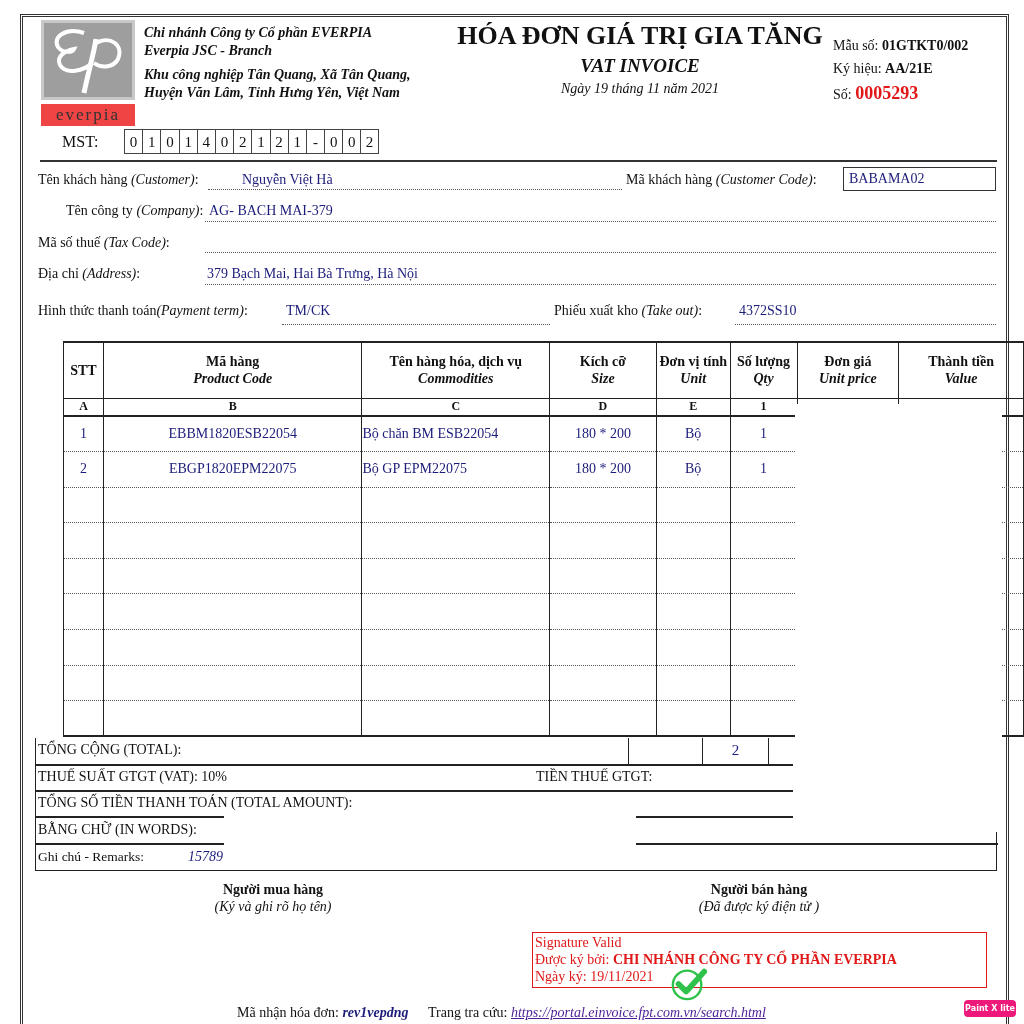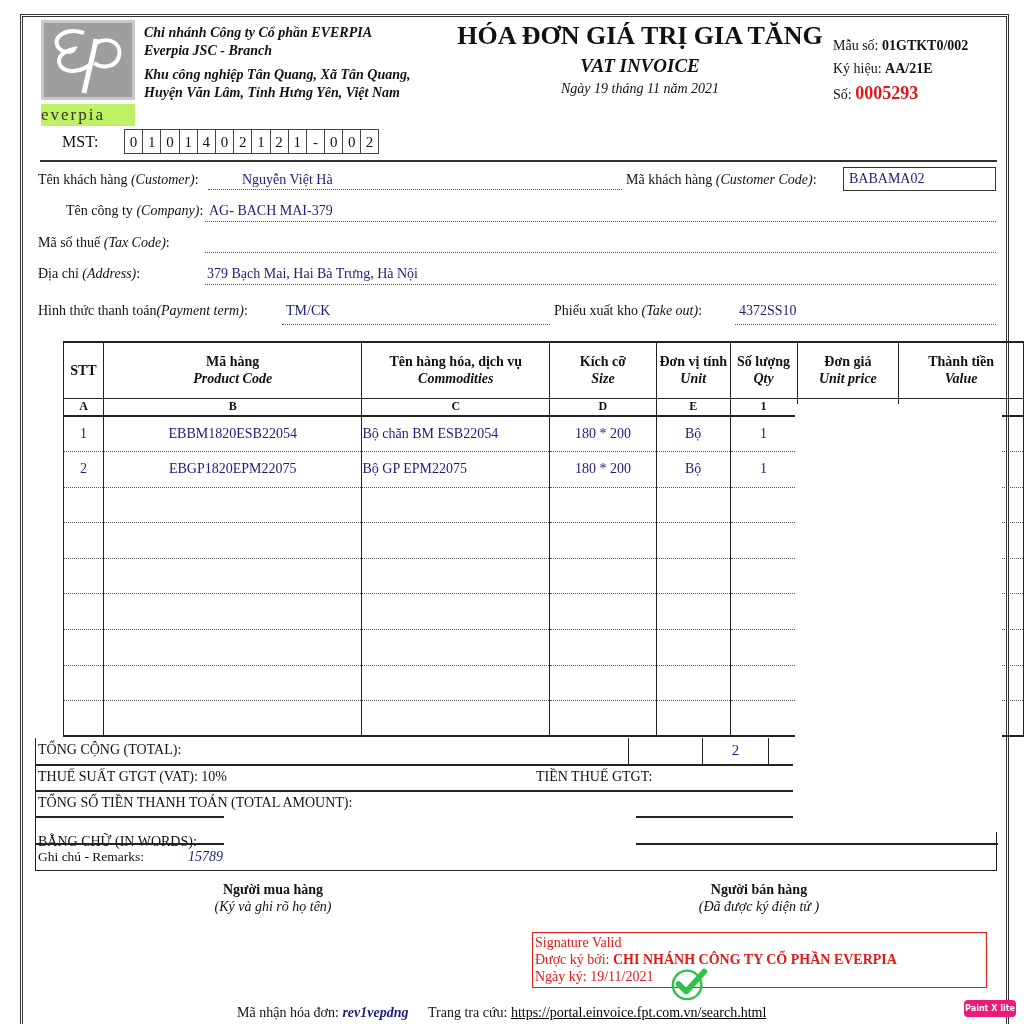--- a/index.html
+++ b/index.html
@@ -4,21 +4,21 @@
 <style>
   * { box-sizing: border-box; margin: 0; padding: 0; }
   html, body { width: 1024px; height: 1024px; background: #fff; overflow: hidden; }
   body { position: relative; font-family: "Liberation Serif", "DejaVu Serif", serif; color: #111; }
   .abs { position: absolute; }
   .frame { left: 20px; top: 14px; width: 989px; height: 1030px; border: 3px double #333; border-bottom: none; }
   .blue { color: #1c1c7a; }
   .red { color: #e01818; }
   .logo { left: 41px; top: 20px; width: 94px; height: 106px; }
   .logo-box { position: absolute; left: 0; top: 0; width: 94px; height: 80px; background: #9e9e9e; border: 3px solid #c8c8c8; }
-  .logo-text { position: absolute; left: 0; top: 84px; width: 94px; height: 22px; background: #bef264; font-size: 17px; letter-spacing: 2px; line-height: 22px; color: #333; }
+  .logo-text { position: absolute; left: 0; top: 84px; width: 94px; height: 22px; background: #ef4444; font-size: 17px; letter-spacing: 2px; text-align: center; line-height: 22px; color: #333; }
   .company { left: 144px; top: 24px; font-size: 14px; font-weight: bold; font-style: italic; line-height: 18px; }
   .company .gap { height: 6px; }
   .mst-label { left: 62px; top: 133px; font-size: 16px; }
   .mst-boxes { left: 124px; top: 129px; display: flex; }
   .mst-boxes span { display: inline-block; width: 18.2px; height: 25px; border: 1px solid #444; border-right: none; text-align: center; line-height: 24px; font-size: 15px; }
   .mst-boxes span:last-child { border-right: 1px solid #444; }
   .title { left: 450px; top: 21px; width: 380px; text-align: center; font-size: 26px; font-weight: bold; }
   .subtitle { left: 450px; top: 55px; width: 380px; text-align: center; font-size: 19px; font-weight: bold; font-style: italic; }
   .date { left: 450px; top: 81px; width: 380px; text-align: center; font-size: 14px; font-style: italic; }
   .meta { left: 833px; font-size: 14px; }
@@ -39,21 +39,21 @@
   .overlay { left: 795px; top: 404px; width: 207px; height: 428px; background: #fff; }
   .sum-label { font-size: 14px; left: 38px; }
   .hline { height: 1.5px; background: #222; }
   .sig-head { font-size: 14px; font-weight: bold; text-align: center; width: 260px; }
   .sig-sub { font-size: 14px; font-style: italic; text-align: center; width: 260px; }
   .sigbox { left: 532px; top: 932px; width: 455px; height: 56px; border: 1.5px solid #e01818; color: #e01818; font-size: 14px; line-height: 17px; padding-left: 2px; padding-top: 1px; }
   .sigbox b { font-weight: bold; }
   .check { left: 670px; top: 964px; width: 38px; height: 38px; }
   .footer { left: 237px; top: 1005px; font-size: 14px; }
   .footer b { font-style: italic; color: #1c1c7a; }
-  .footer a { color: #000000; text-decoration: underline; }
+  .footer a { color: #4c1d95; text-decoration: underline; font-style: italic; }
   .badge { left: 964px; top: 1000px; width: 52px; height: 17px; background: #ee1a7b; color: #fff; border-radius: 4px; font-family: "DejaVu Sans", sans-serif; font-size: 8px; font-weight: bold; text-align: center; line-height: 17px; }
 </style>
 </head>
 <body>
 
 <div class="abs frame"></div>
 
 <div class="abs logo">
   <div class="logo-box">
     <svg width="88" height="74" viewBox="0 0 88 74">
@@ -289,21 +289,21 @@
 <div class="abs hline" style="left:35px; top:764px; width:758px;"></div>
 
 <div class="abs sum-label" style="top:769px;">THUẾ SUẤT GTGT (VAT):  10%</div>
 <div class="abs sum-label" style="left:536px; top:769px;text-align:center;">TIỀN THUẾ GTGT:</div>
 <div class="abs hline" style="left:35px; top:790px; width:758px;"></div>
 
 <div class="abs sum-label" style="top:795px;">TỔNG SỐ TIỀN THANH TOÁN (TOTAL AMOUNT):</div>
 <div class="abs hline" style="left:35px; top:816px; width:189px;"></div>
 <div class="abs hline" style="left:636px; top:816px; width:157px;"></div>
 
-<div class="abs sum-label" style="top:822px;margin-top:12px;">BẰNG CHỮ (IN WORDS):</div>
+<div class="abs sum-label" style="top:822px;">BẰNG CHỮ (IN WORDS):</div>
 <div class="abs hline" style="left:35px; top:843px; width:189px;"></div>
 <div class="abs hline" style="left:636px; top:843px; width:362px;"></div>
 
 <div class="abs sum-label" style="top:849px; font-size:13.5px;">Ghi chú - Remarks:</div>
 <div class="abs blue" style="left:188px; top:849px; font-size:14px; font-style:italic;">15789</div>
 
 <div class="abs overlay"></div>
 
 <div class="abs sig-head" style="left:143px; top:882px;">Người mua hàng</div>
 <div class="abs sig-sub" style="left:143px; top:899px;">(Ký và ghi rõ họ tên)</div>

